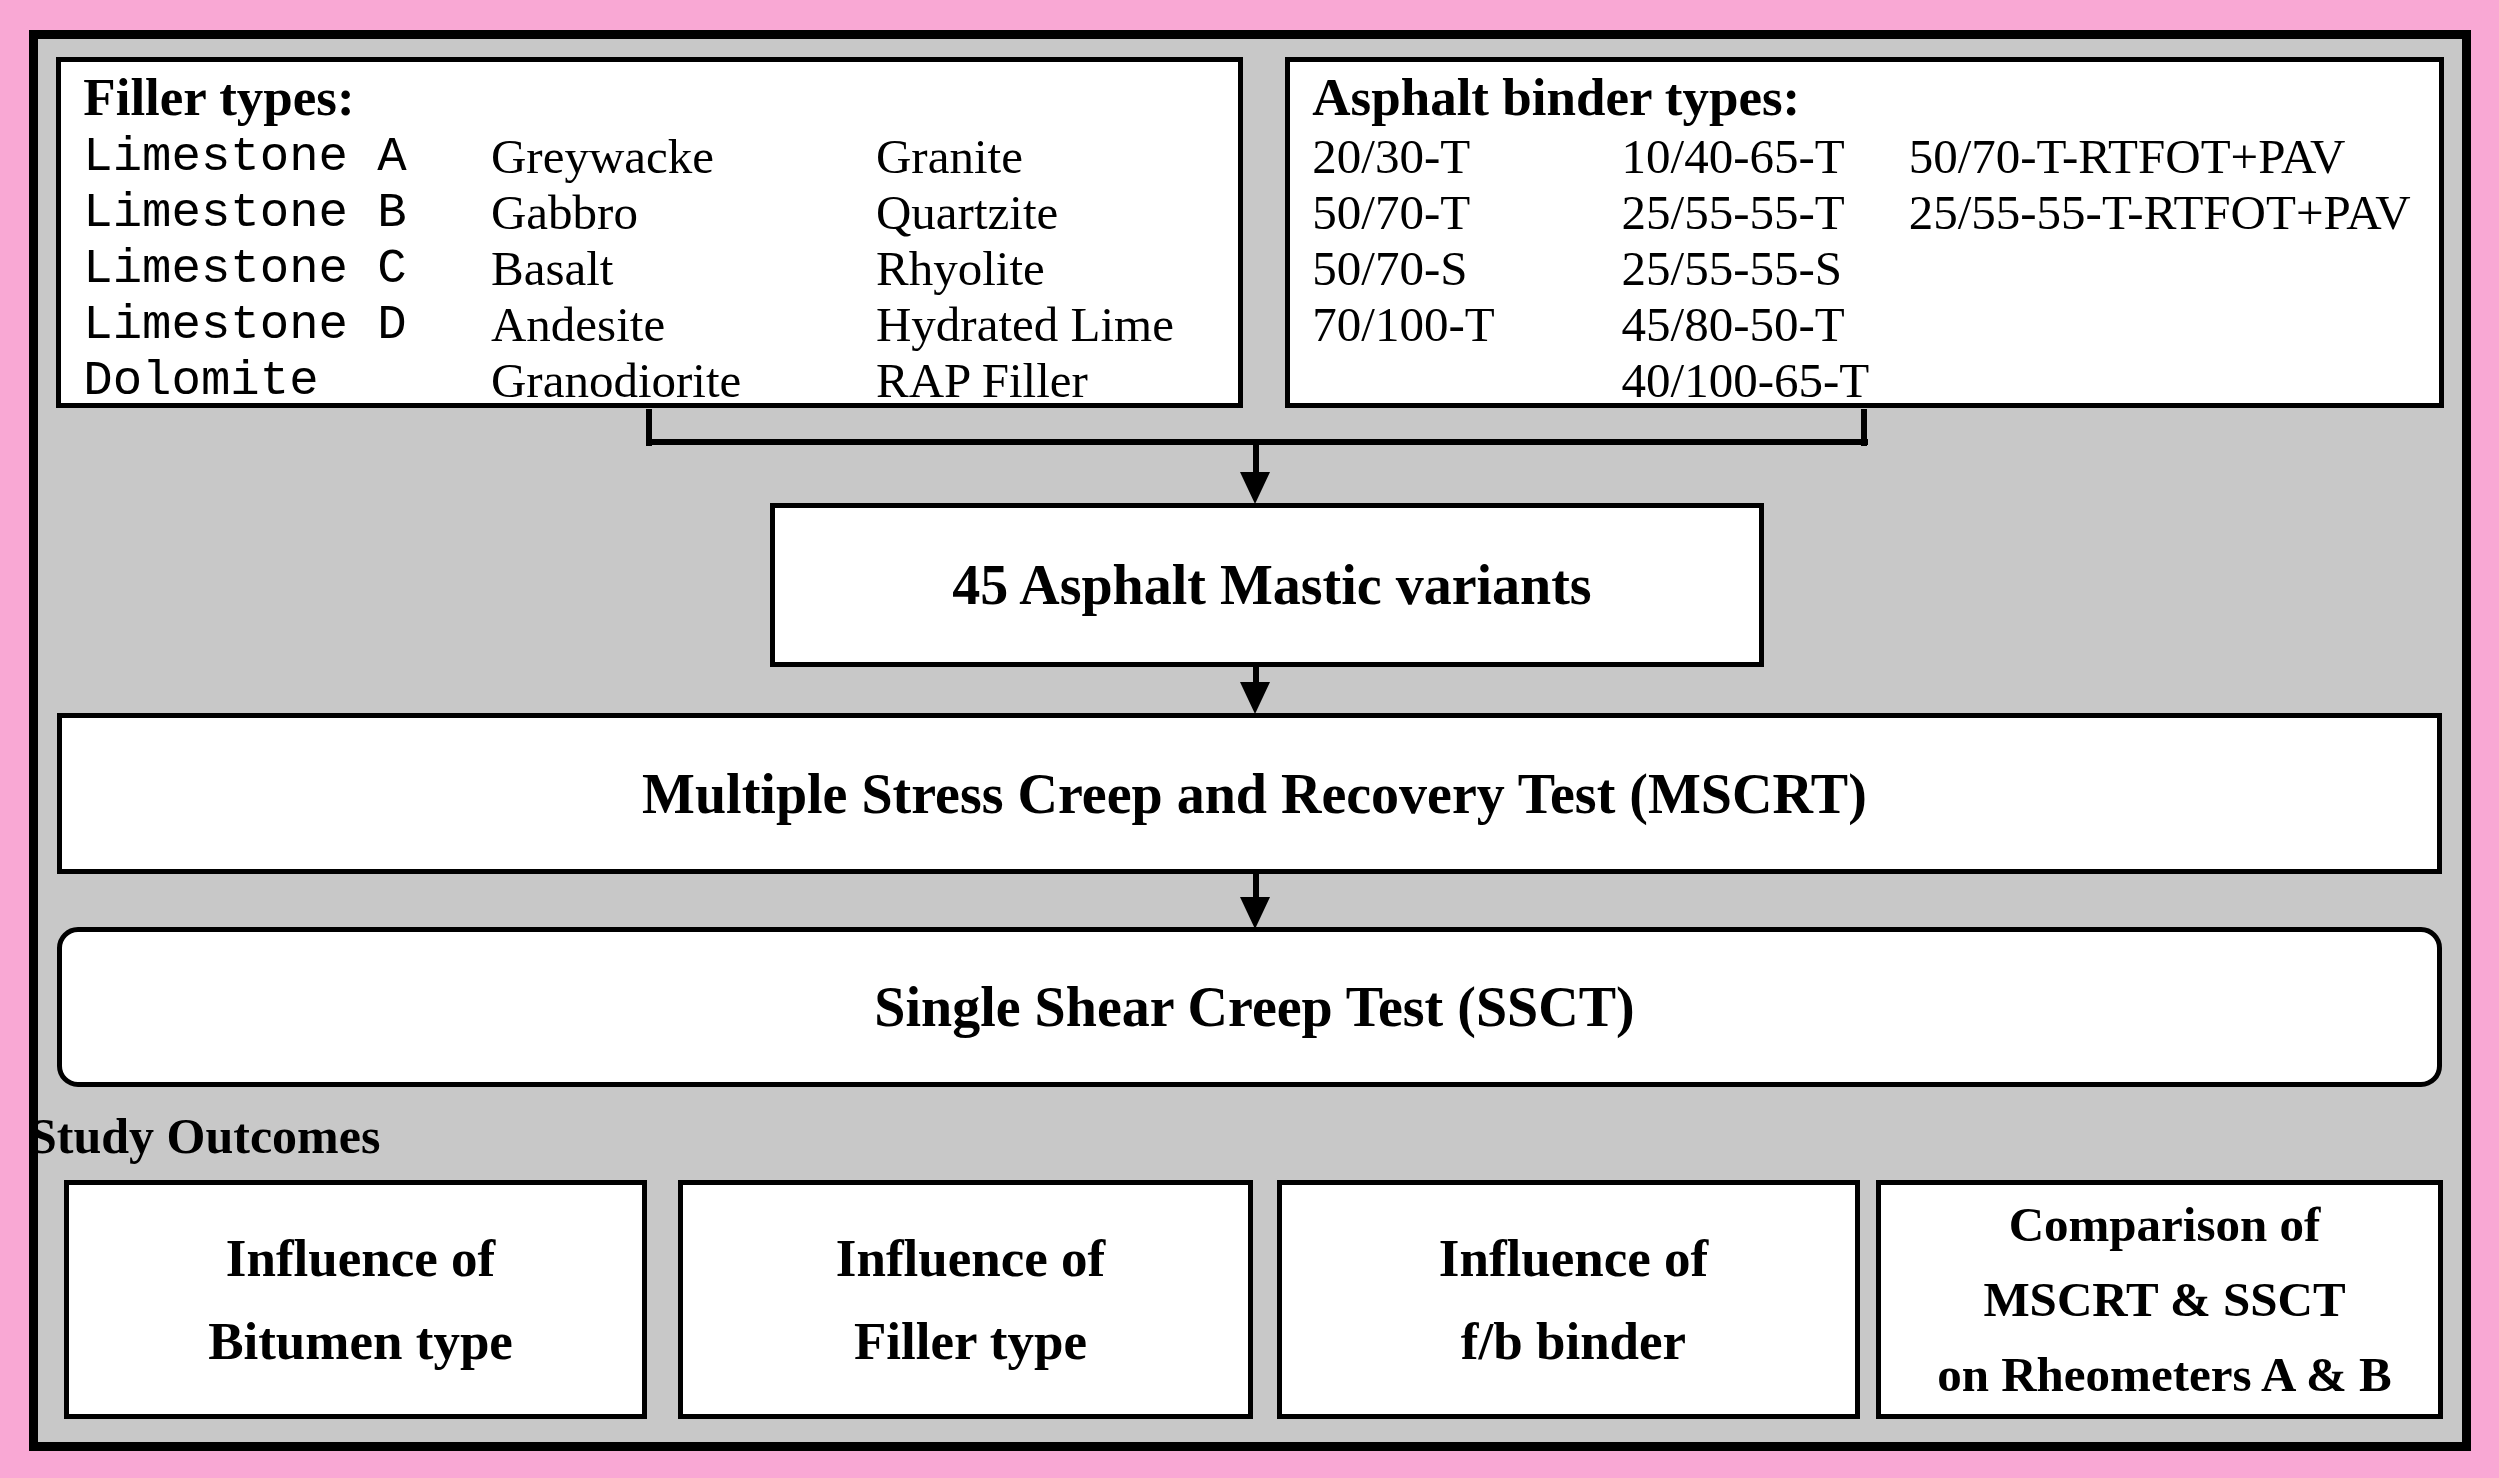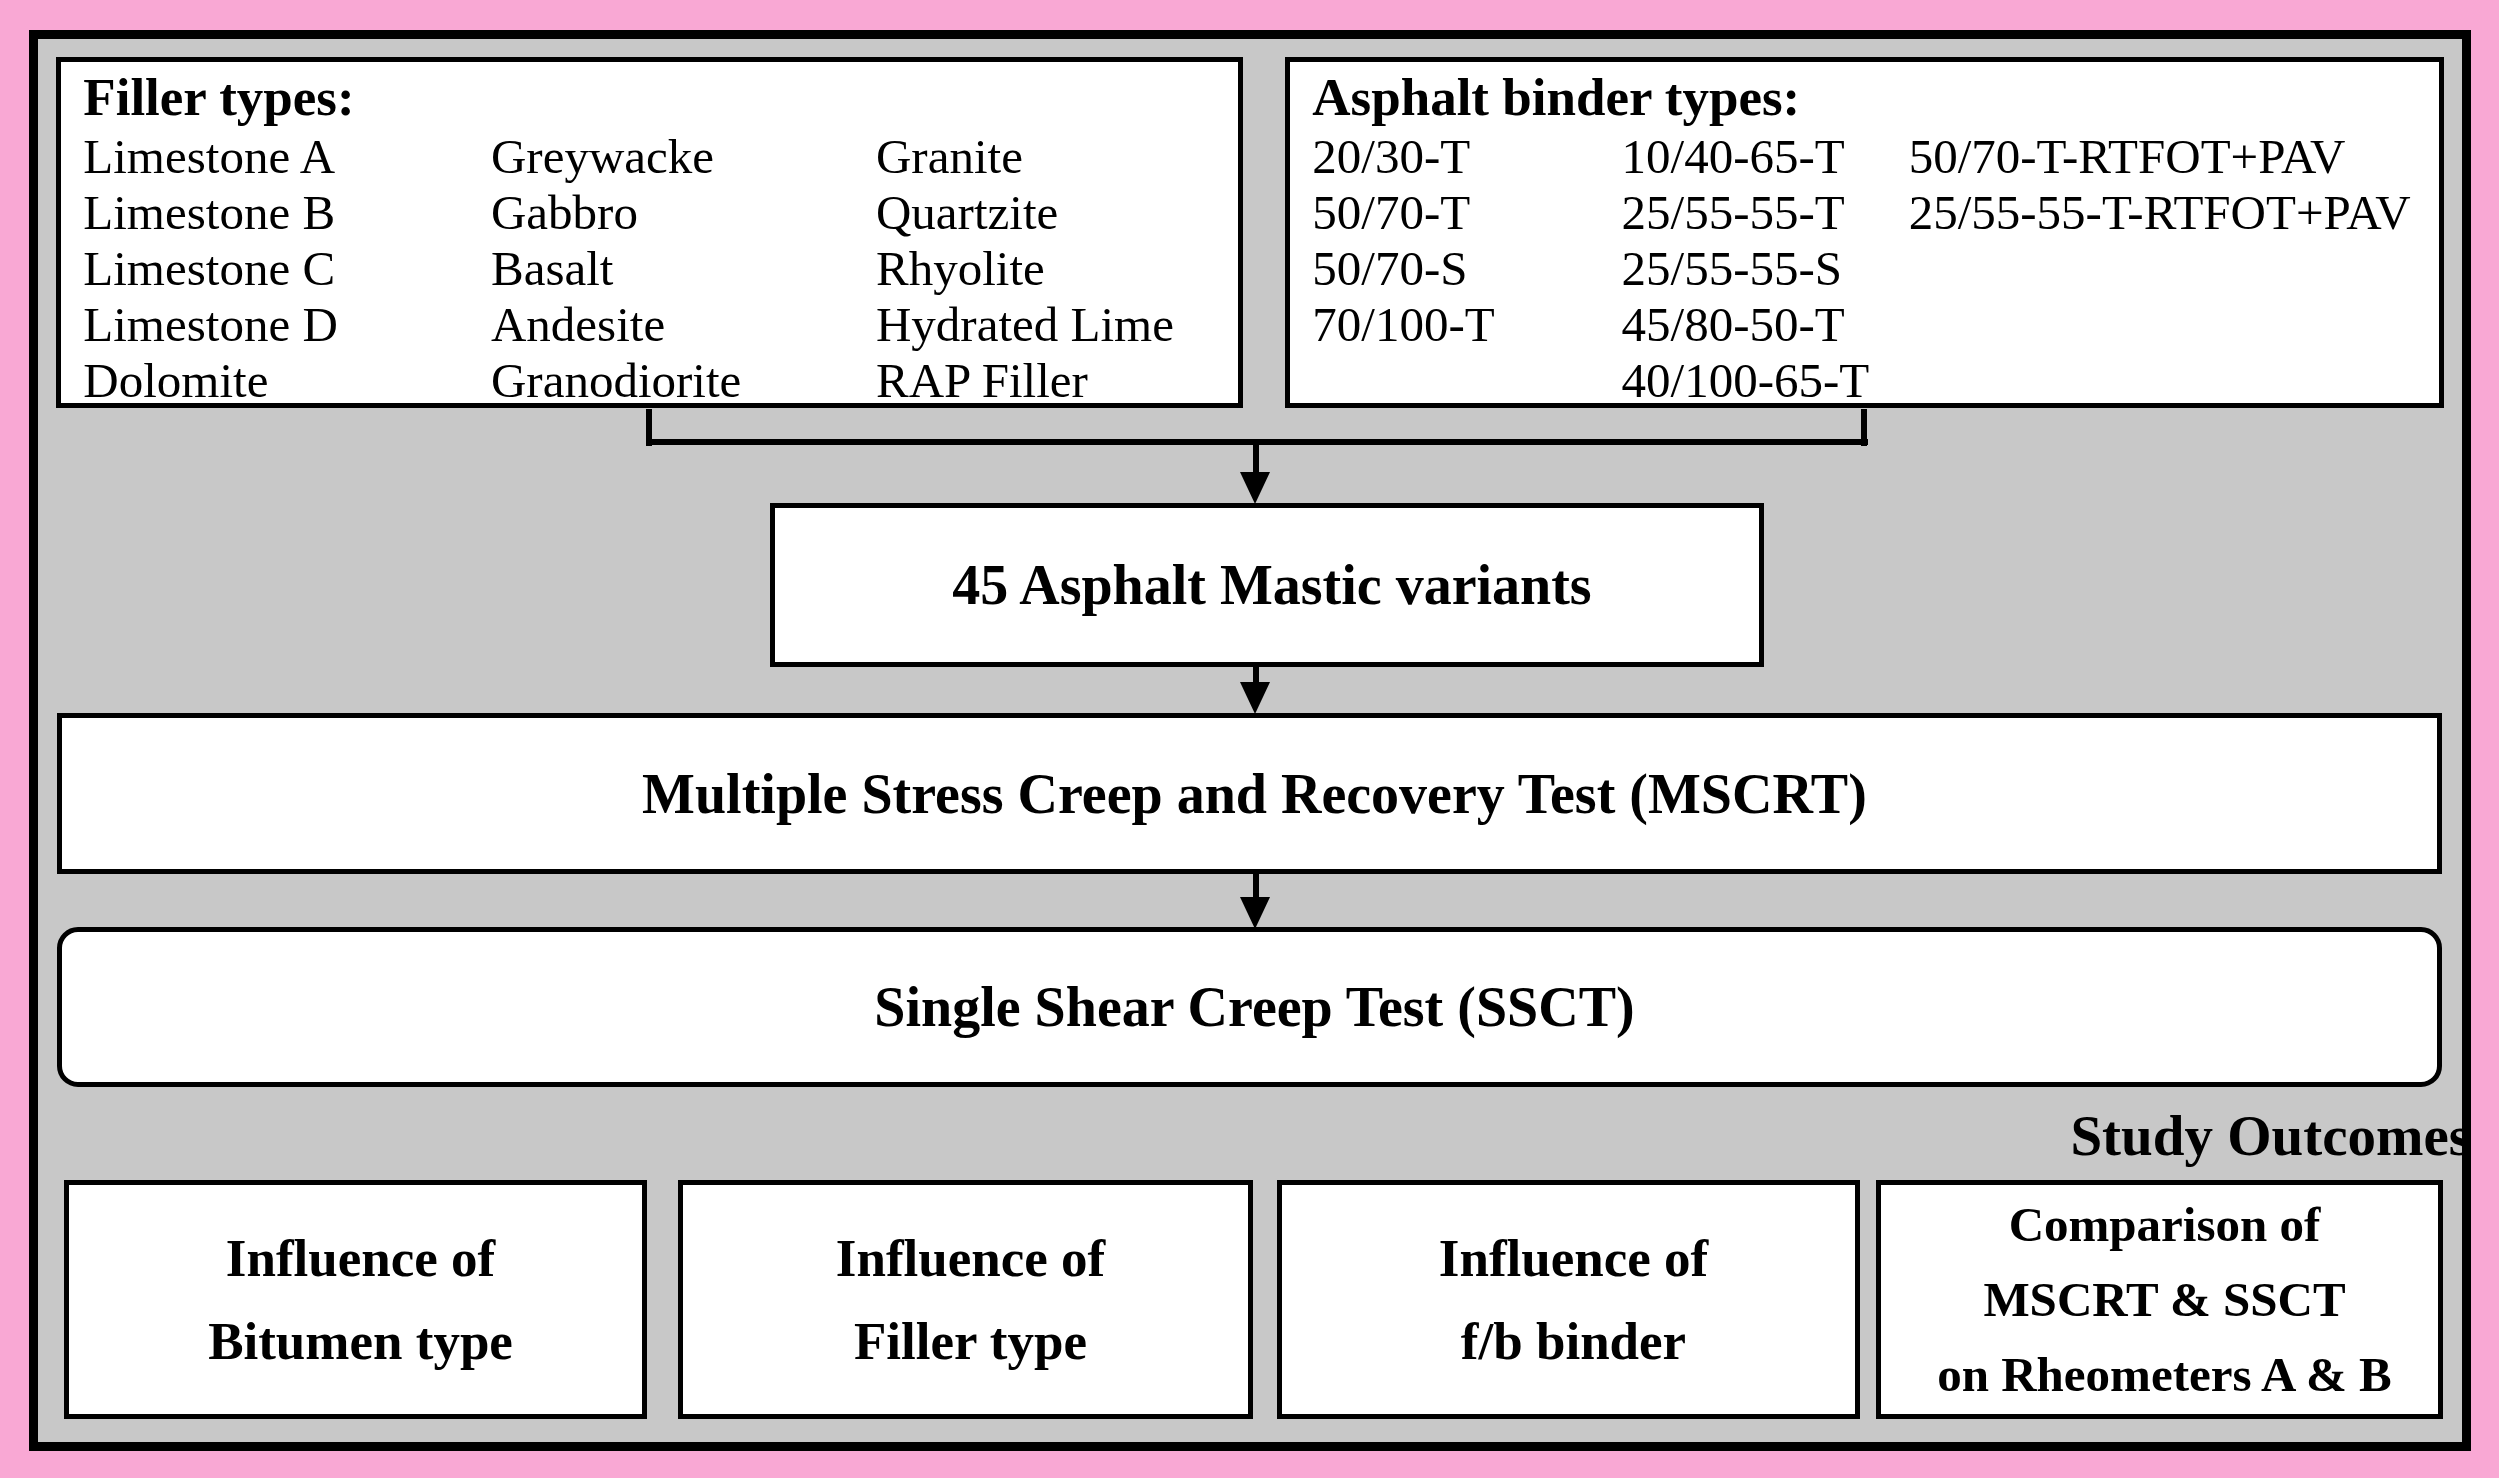--- a/index.html
+++ b/index.html
@@ -47,21 +47,21 @@
     white-space: nowrap;
   }
   .cols { display: flex; flex-direction: row; align-items: flex-start; }
   .col { display: flex; flex-direction: column; }
   .item {
     font-size: 49px;
     font-weight: normal;
     line-height: 56px;
     white-space: nowrap;
   }
-  .fcol1 { width: 36%; }
+  .fcol1 { width: 36%; font-family: Liberation Mono, monospace; }
   .fcol2 { width: 34%; }
   .fcol3 { width: 30%; }
   .bcol1 { width: 28%; }
   .bcol2 { width: 26%; }
   .bcol3 { width: 46%; }
 
   
   .center-label {
     display: flex;
     align-items: center;
@@ -82,22 +82,22 @@
     border-left: 15px solid transparent;
     border-right: 15px solid transparent;
     border-top: 32px solid #000000;
   }
 
   
   .outcomes-heading {
     position: absolute;
     left: 29px; top: 1104px;
     width: 2442px;
-    text-align: right;
-    font-size: 57px;
+    text-align: left;
+    font-size: 50px;
     font-weight: bold;
     line-height: 64px;
   }
 
   
   .outcome-box {
     top: 1180px;
     height: 239px;
     display: flex;
     flex-direction: column;

